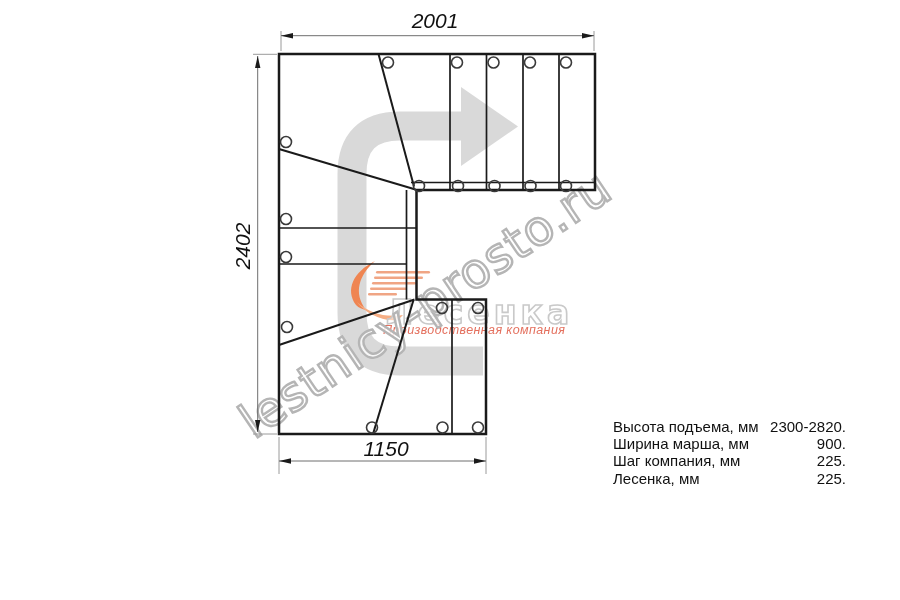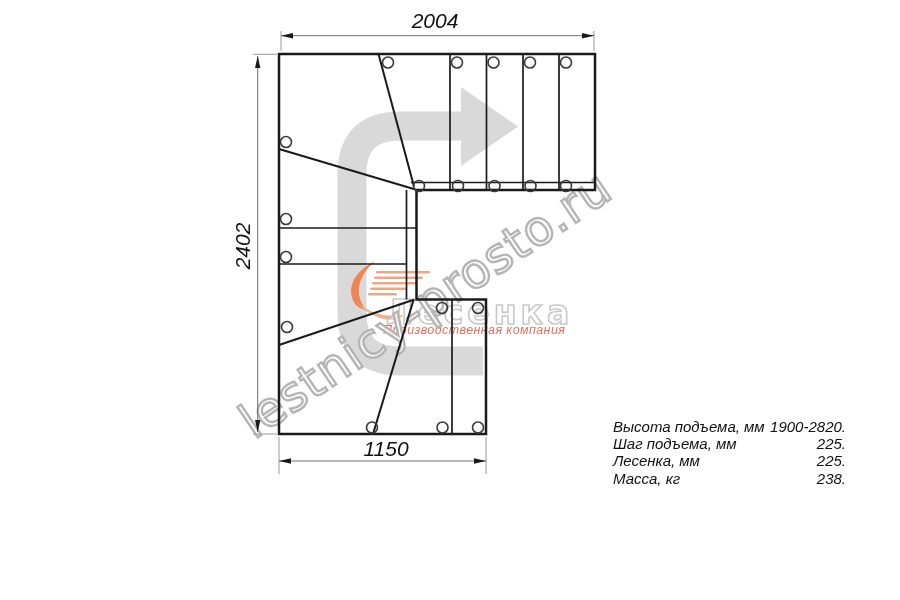--- a/index.html
+++ b/index.html
@@ -34,21 +34,21 @@
   }
   #plan{z-index:4;}
   .txt-layer{z-index:5;}
   .dim-label{
     position:absolute;font-style:italic;font-size:21px;color:#111;
     white-space:nowrap;transform:translate(-50%,-50%);
   }
   .dim-label.rot{transform:translate(-50%,-50%) rotate(-90deg);}
   .spec{
     position:absolute;left:613px;top:418px;width:233px;
-    font-style:italic;font-size:15px;line-height:17.2px;color:#111;
+    font-size:15px;line-height:17.2px;color:#111;
   }
   .spec-row{display:flex;justify-content:space-between;}
   .spec-row .v{text-align:right;}
 </style>
 </head>
 <body>
 
 <div id="canvas">
 
   <svg id="wm-back" width="900" height="600" viewBox="0 0 900 600">
@@ -142,37 +142,37 @@
     <g>
       <line x1="279" y1="437" x2="279" y2="474" stroke="#9a9a9a" stroke-width="1"></line>
       <line x1="486" y1="437" x2="486" y2="474" stroke="#9a9a9a" stroke-width="1"></line>
       <line x1="279" y1="461" x2="486" y2="461" stroke="#6e6e6e" stroke-width="1"></line>
       <polygon points="279,461 291,458.3 291,463.7" fill="#1a1a1a"></polygon>
       <polygon points="486,461 474,458.3 474,463.7" fill="#1a1a1a"></polygon>
     </g>
   </svg>
 
   <div class="txt-layer abs">
-    <div class="dim-label" style="left:435px;top:21px;">2004</div>
+    <div class="dim-label" style="left:435px;top:21px;">2001</div>
     <div class="dim-label rot" style="left:243px;top:246px;">2402</div>
     <div class="dim-label" style="left:386px;top:449px;">1150</div>
   </div>
 
   <div class="spec txt-layer">
     <div class="spec-row">
       <span class="l">Высота подъема, мм</span>
-      <span class="v">1900-2820.</span>
+      <span class="v">2300-2820.</span>
     </div>
     <div class="spec-row">
-      <span class="l">Шаг подъема, мм</span>
+      <span class="l">Ширина марша, мм</span>
+      <span class="v">900.</span>
+    </div>
+    <div class="spec-row">
+      <span class="l">Шаг компания, мм</span>
       <span class="v">225.</span>
     </div>
     <div class="spec-row">
       <span class="l">Лесенка, мм</span>
       <span class="v">225.</span>
     </div>
-    <div class="spec-row">
-      <span class="l">Масса, кг</span>
-      <span class="v">238.</span>
-    </div>
   </div>
 
 </div>
 
 </body></html>

